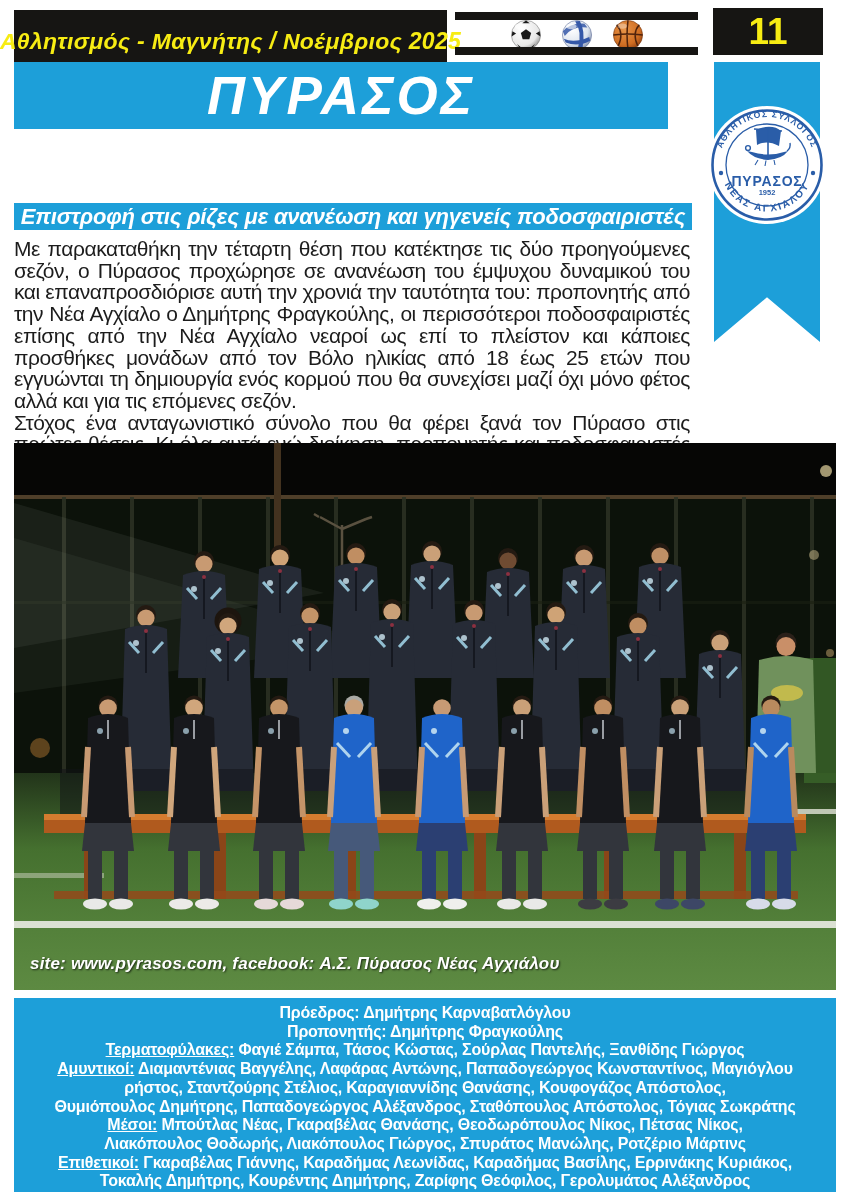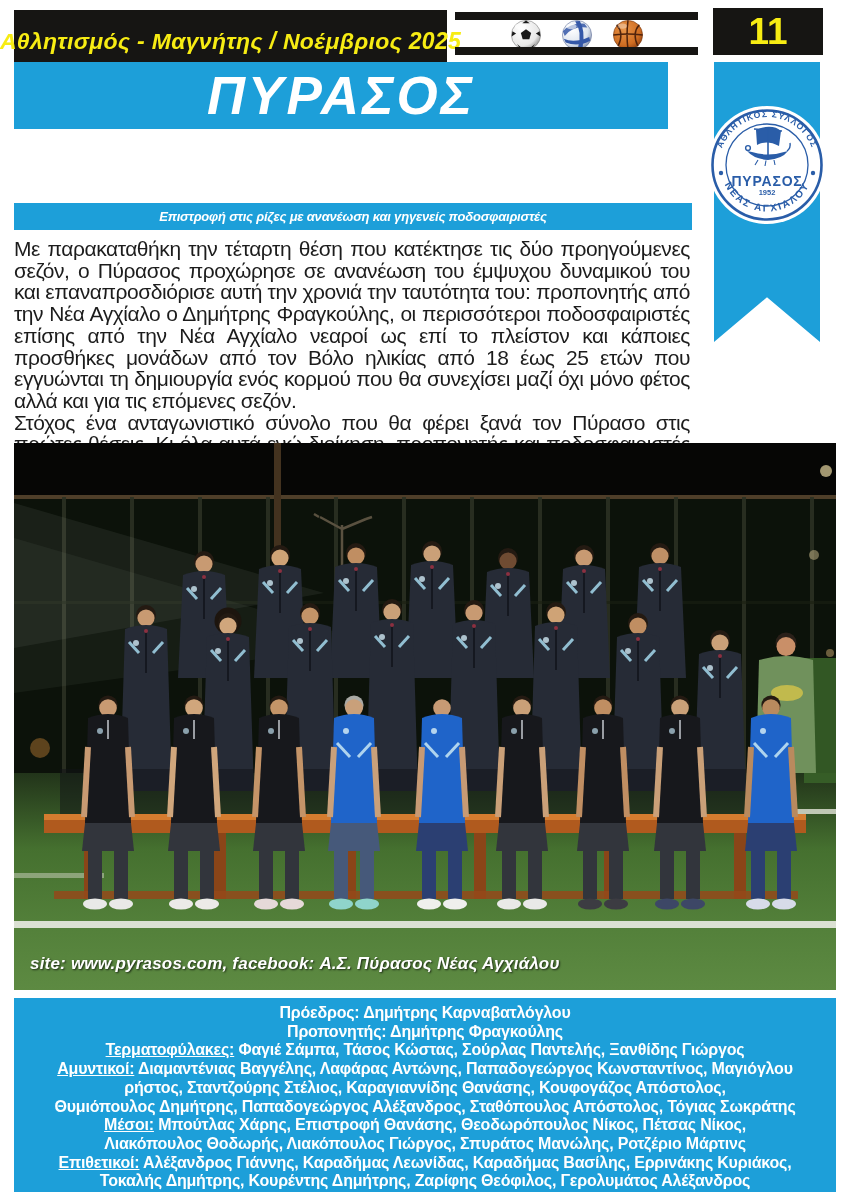--- a/index.html
+++ b/index.html
@@ -22,21 +22,21 @@
   .masthead{position:absolute;left:14px;top:62px;width:654px;height:67px;background:#1d9fd9;
             display:flex;align-items:center;justify-content:center;}
   .masthead span{color:#fff;font-size:53px;font-weight:bold;font-style:italic;letter-spacing:3px;}
   
   .ribbon{position:absolute;left:714px;top:62px;width:106px;height:280px;background:#1d9fd9;
           clip-path:polygon(0 0,100% 0,100% 100%,50% 84%,0 100%);}
   .club-logo{position:absolute;left:705px;top:103px;width:124px;height:124px;}
   
   .subhead{position:absolute;left:14px;top:203px;width:678px;height:27px;background:#1d9fd9;
            display:flex;align-items:center;justify-content:center;}
-  .subhead span{color:#fff;font-size:13px;font-weight:bold;font-style:italic;white-space:nowrap;letter-spacing:-.2px;}
+  .subhead span{color:#fff;font-size:22px;font-weight:bold;font-style:italic;white-space:nowrap;letter-spacing:-.2px;}
   
   .body-text{position:absolute;left:14px;top:238px;width:676px;color:#1c1c1c;
              font-size:21px;line-height:21.7px;text-align:justify;letter-spacing:-.45px;}
   .body-text p{margin:0;}
   
   .photo{position:absolute;left:14px;top:443px;width:728px;height:547px;background:#050504;}
   .photo svg{display:block;}
   .caption{position:absolute;left:16px;bottom:16px;color:#fff;font-size:17px;font-weight:bold;
            font-style:italic;letter-spacing:.2px;text-shadow:1px 1px 2px rgba(0,0,0,.7);}
   
@@ -496,19 +496,19 @@
     <div class="caption">site: www.pyrasos.com, facebook: Α.Σ. Πύρασος Νέας Αγχιάλου</div>
   </div>
 
   <div class="roster">
     <div class="r-line"><span class="r-label">Πρόεδρος:</span><span class="r-text"> Δημήτρης Καρναβατλόγλου</span></div>
     <div class="r-line"><span class="r-label">Προπονητής:</span><span class="r-text"> Δημήτρης Φραγκούλης</span></div>
     <div class="r-line"><span class="r-label u">Τερματοφύλακες:</span><span class="r-text"> Φαγιέ Σάμπα, Τάσος Κώστας, Σούρλας Παντελής, Ξανθίδης Γιώργος</span></div>
     <div class="r-line"><span class="r-label u">Αμυντικοί:</span><span class="r-text"> Διαμαντένιας Βαγγέλης, Λαφάρας Αντώνης, Παπαδογεώργος Κωνσταντίνος, Μαγιόγλου</span></div>
     <div class="r-line"><span class="r-label"></span><span class="r-text">ρήστος, Σταντζούρης Στέλιος, Καραγιαννίδης Θανάσης, Κουφογάζος Απόστολος,</span></div>
     <div class="r-line"><span class="r-label"></span><span class="r-text">Θυμιόπουλος Δημήτρης, Παπαδογεώργος Αλέξανδρος, Σταθόπουλος Απόστολος, Τόγιας Σωκράτης</span></div>
-    <div class="r-line"><span class="r-label u">Μέσοι:</span><span class="r-text"> Μπούτλας Χάρης, Επιστροφή Θανάσης, Θεοδωρόπουλος Νίκος, Πέτσας Νίκος,</span></div>
+    <div class="r-line"><span class="r-label u">Μέσοι:</span><span class="r-text"> Μπούτλας Νέας, Γκαραβέλας Θανάσης, Θεοδωρόπουλος Νίκος, Πέτσας Νίκος,</span></div>
     <div class="r-line"><span class="r-label"></span><span class="r-text">Λιακόπουλος Θοδωρής, Λιακόπουλος Γιώργος, Σπυράτος Μανώλης, Ροτζέριο Μάρτινς</span></div>
-    <div class="r-line"><span class="r-label u">Επιθετικοί:</span><span class="r-text"> Αλέξανδρος Γιάννης, Καραδήμας Λεωνίδας, Καραδήμας Βασίλης, Ερρινάκης Κυριάκος,</span></div>
+    <div class="r-line"><span class="r-label u">Επιθετικοί:</span><span class="r-text"> Γκαραβέλας Γιάννης, Καραδήμας Λεωνίδας, Καραδήμας Βασίλης, Ερρινάκης Κυριάκος,</span></div>
     <div class="r-line"><span class="r-label"></span><span class="r-text">Τοκαλής Δημήτρης, Κουρέντης Δημήτρης, Ζαρίφης Θεόφιλος, Γερολυμάτος Αλέξανδρος</span></div>
   </div>
 
 </div>
 
 </body></html>

